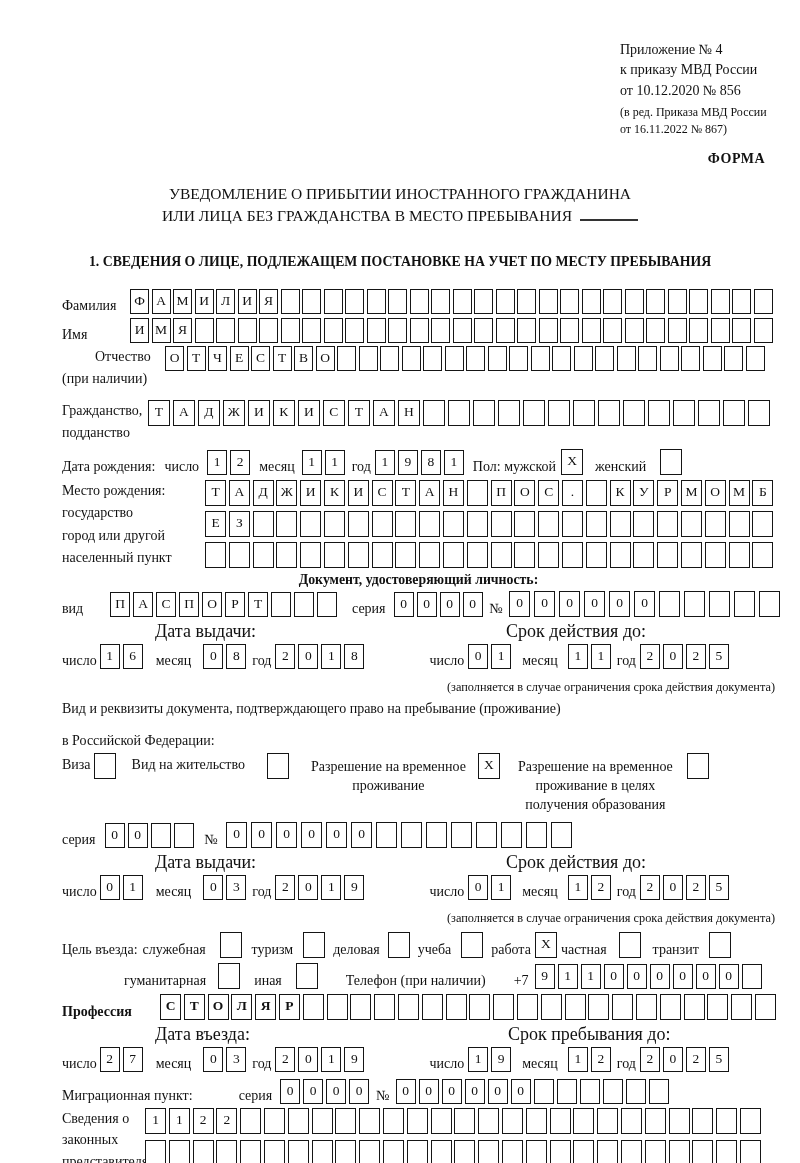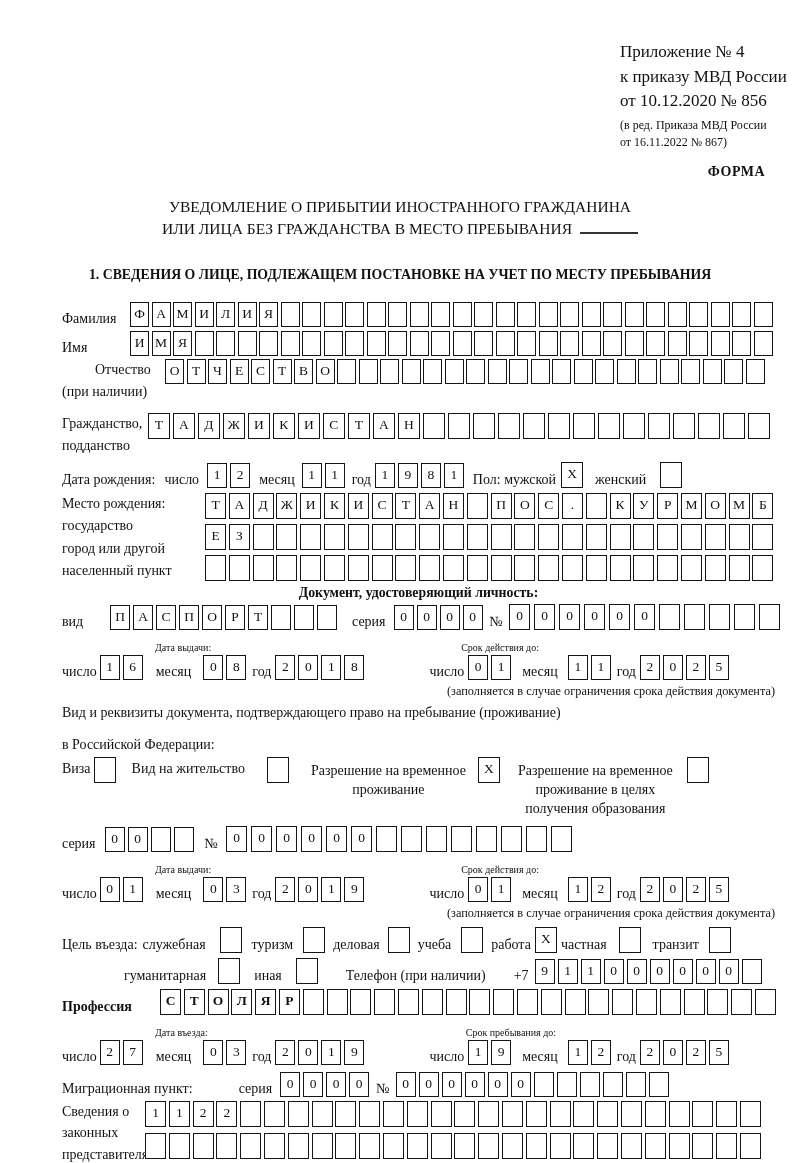--- a/index.html
+++ b/index.html
@@ -2,39 +2,39 @@
 <html><head>
 <meta charset="utf-8">
 <style>
   html,body{margin:0;padding:0;background:#fff;}
   body{width:800px;height:1163px;overflow:hidden;color:#111;
        font-family:"Liberation Serif","DejaVu Serif",serif;}
   .page{position:relative;width:800px;height:1163px;background:#fff;}
   .content{padding:0 25px 0 62px;}
   .lbl{font-size:14px;white-space:nowrap;flex:none;}
   .b{font-weight:bold;}
-  .appendix{margin:40px 0 0 620px;font-size:17px;line-height:1.45;font-family:Liberation Serif, serif;}
+  .appendix{margin:40px 0 0 620px;font-size:14px;line-height:1.45;font-family:Liberation Serif, serif;}
   .appendix2{margin:3px 0 0 620px;font-size:12px;line-height:1.45;}
   .forma{margin:12px 35px 0 0;text-align:right;font-weight:bold;font-size:14px;letter-spacing:.5px;}
   .title{margin-top:16px;text-align:center;font-weight:normal;font-size:15.5px;line-height:1.45;}
   .title-underline{display:inline-block;width:58px;border-bottom:2px solid #333;height:2px;margin-left:8px;}
   .section-title{margin-top:26px;text-align:center;font-weight:bold;font-size:13.8px;}
   .frow{display:flex;align-items:flex-end;}
   .frow.top{align-items:flex-start;}
   .cells{display:flex;flex:none;}
   .cell{display:inline-block;box-sizing:border-box;flex:none;width:19px;height:25px;
         border:1.7px solid #151515;margin-right:2.5px;text-align:center;
         font-size:13.5px;line-height:22px;background:#fff;}
   .p23 .cell{width:20px;margin-right:3px;}
   .p24 .cell{width:21px;margin-right:2.8px;height:26px;}
   .p25 .cell{width:21.5px;margin-right:3.5px;height:26px;}
   .box .cell{width:22px;height:26px;margin-right:0;}
   .stack{line-height:22px;font-size:14px;flex:none;}
-  .drow-head{display:flex;font-size:10px;margin-top:12px;}
-  .note{font-size:12.3px;text-align:right;margin-top:4px;}
+  .drow-head{display:flex;font-size:18px;margin-top:4px;}
+  .note{font-size:12.3px;text-align:right;margin-top:11px;}
   .plain{font-size:14px;}
   .cb-label{font-size:14px;text-align:center;line-height:19px;flex:none;}
 </style>
 </head>
 <body>
 
 <div class="page">
 
   <div class="appendix">
     <div>Приложение № 4</div>

